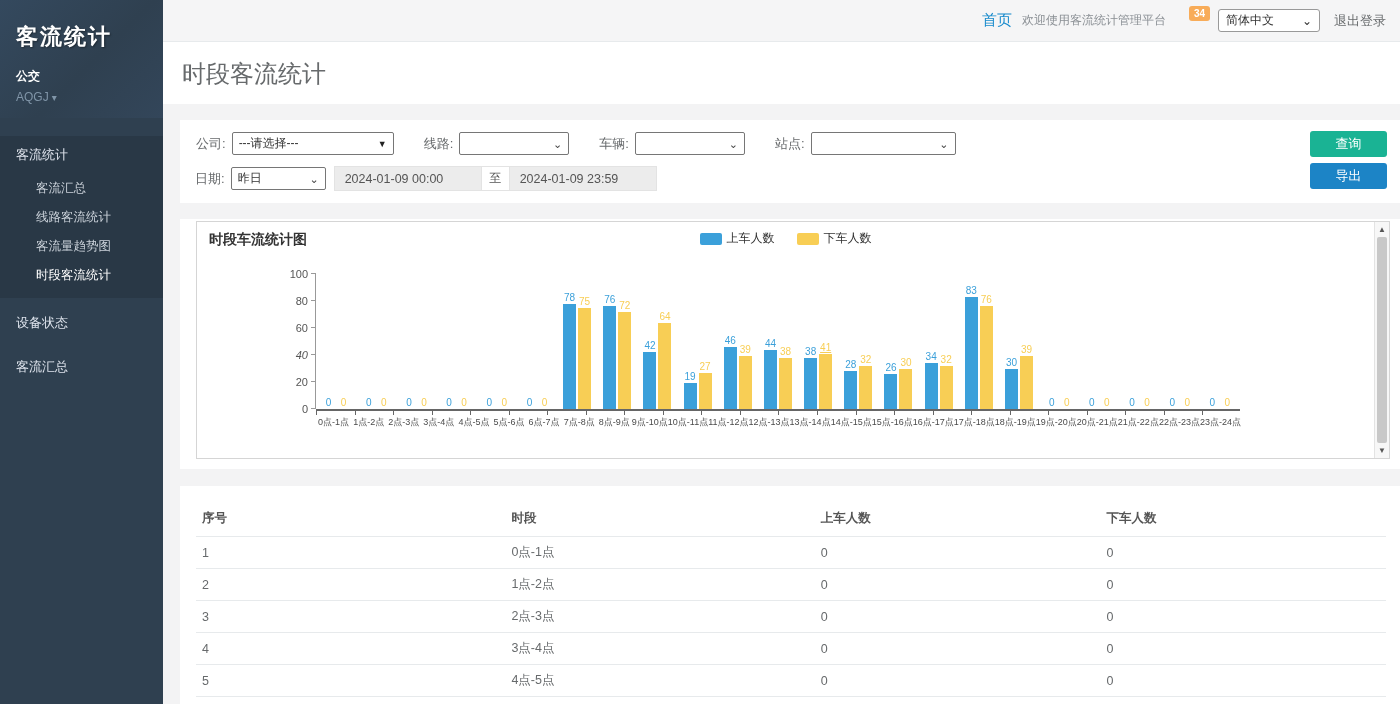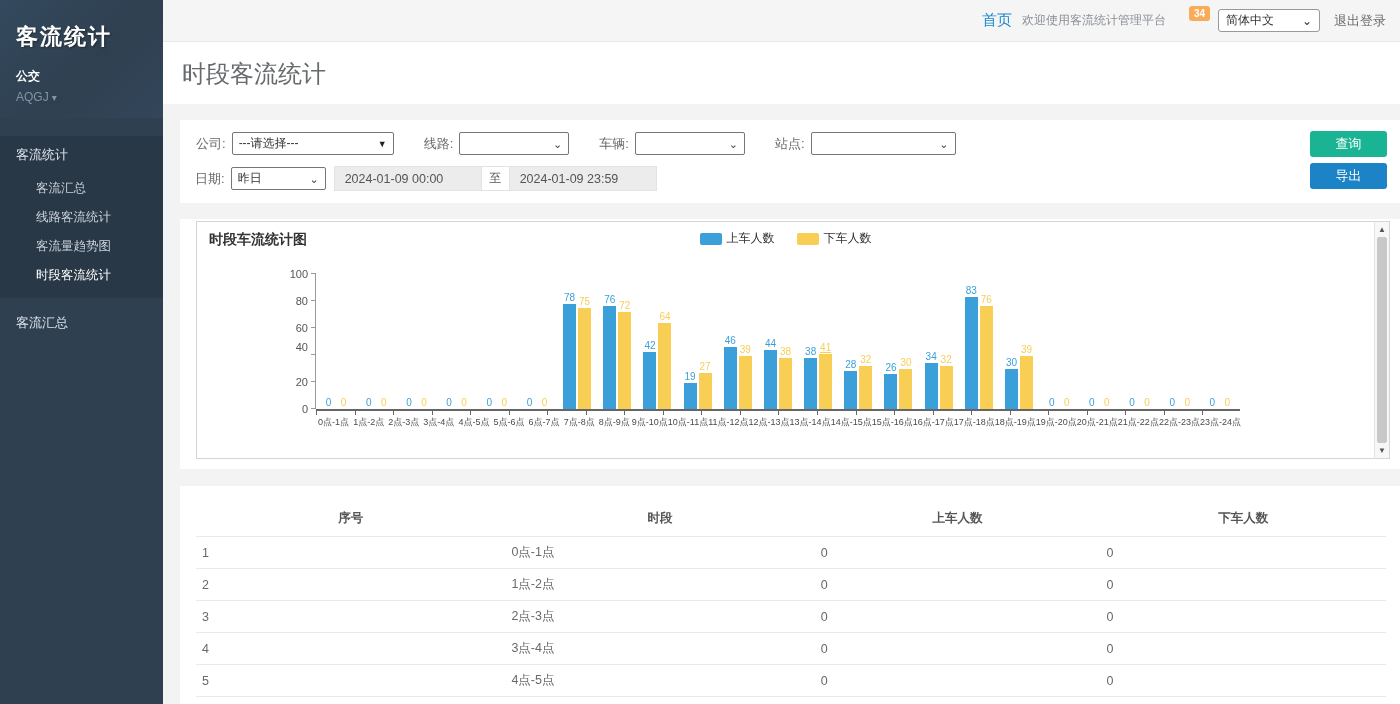--- a/index.html
+++ b/index.html
@@ -137,21 +137,21 @@
                   font-size:8px; color:#555; height:13px; line-height:13px; }
   .vscroll .arr.up { top:1px; }
   .vscroll .arr.down { bottom:1px; }
   .vscroll .thumb { position:absolute; left:2px; right:2px; top:15px; bottom:15px;
                     background:#c8c8c8; border-radius:2px; }
 
   
   .table-panel { background:#fff; margin-top:17px; padding:16px 14px 0 16px;
                  min-height:220px; }
   table { width:100%; border-collapse:collapse; }
-  th { text-align:center; font-size:12.5px; font-weight:bold; color:#555;
+  th { text-align:left; font-size:12.5px; font-weight:bold; color:#555;
        padding:8px 6px 9px 6px; border-bottom:1px solid #e7eaec; }
   td { font-size:12.5px; color:#676a6c; padding:7px 6px;
        border-bottom:1px solid #e7eaec; }
   col.c1 { width:26%; } col.c2 { width:26%; } col.c3 { width:24%; } col.c4 { width:24%; }
 </style>
 </head>
 <body>
 
 <div class="app">
 
@@ -168,20 +168,21 @@
         <div class="menu-top">客流统计</div>
         <div id="submenu">
             <div class="submenu-item">客流汇总</div>
             <div class="submenu-item">线路客流统计</div>
             <div class="submenu-item">客流量趋势图</div>
             <div class="submenu-item active">时段客流统计</div>
           </div>
         <div class="menu-spacer"></div>
       </div>
       <div id="other-menu">
+          <div class="menu-top plain">设备状态</div>
           <div class="menu-top plain">客流汇总</div>
         </div>
     </nav>
   </aside>
 
   <div class="main">
 
     <header class="topbar">
       <span class="home-link">首页</span>
       <span class="welcome">欢迎使用客流统计管理平台</span>
@@ -507,21 +508,21 @@
                 <div class="xlabel">19点-20点</div>
                 <div class="xlabel">20点-21点</div>
                 <div class="xlabel">21点-22点</div>
                 <div class="xlabel">22点-23点</div>
                 <div class="xlabel">23点-24点</div>
               </div>
           <span class="ytick" style="bottom: 0px;">0</span>
               <span class="ytickmark" style="bottom: 0px;"></span>
               <span class="ytick" style="bottom: 27px;">20</span>
               <span class="ytickmark" style="bottom: 27px;"></span>
-              <span class="ytick" style="bottom: 62px;">40</span>
+              <span class="ytick" style="bottom: 54px; font-style: italic;">40</span>
               <span class="ytickmark" style="bottom: 54px;"></span>
               <span class="ytick" style="bottom: 81px;">60</span>
               <span class="ytickmark" style="bottom: 81px;"></span>
               <span class="ytick" style="bottom: 108px;">80</span>
               <span class="ytickmark" style="bottom: 108px;"></span>
               <span class="ytick" style="bottom: 135px;">100</span>
               <span class="ytickmark" style="bottom: 135px;"></span>
             </div>
           <div class="vscroll">
             <div class="arr up">▲</div>

